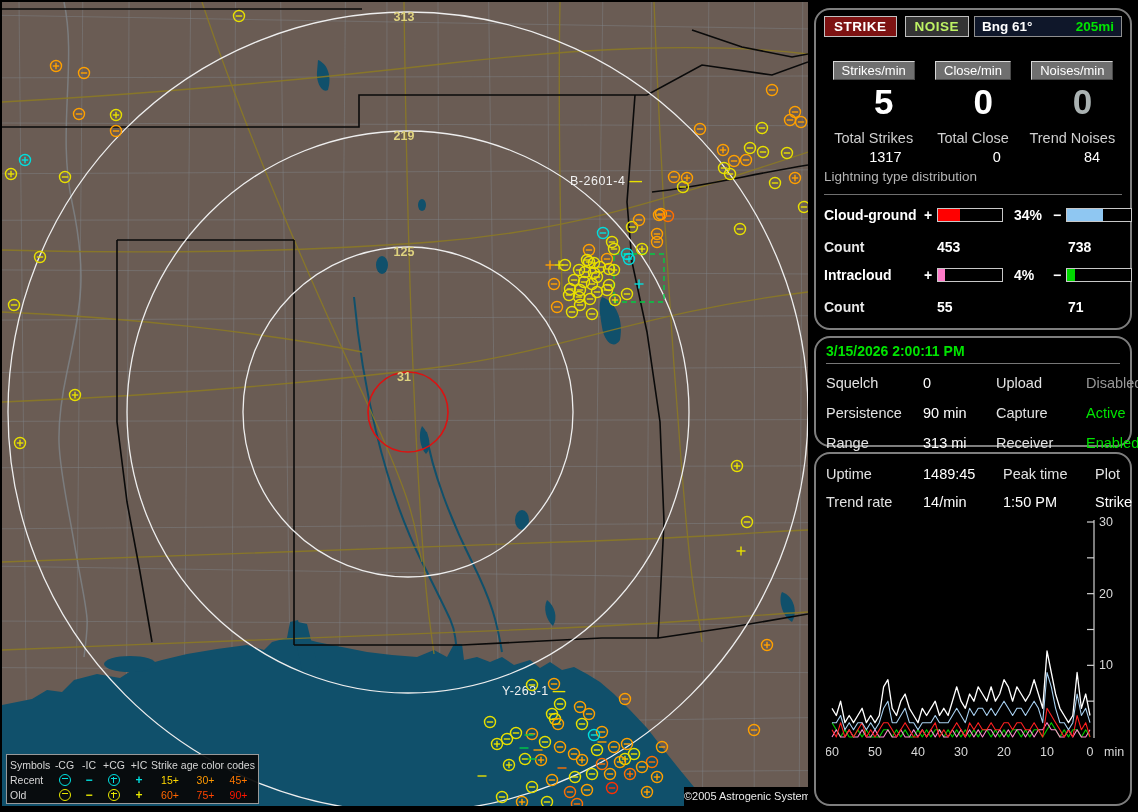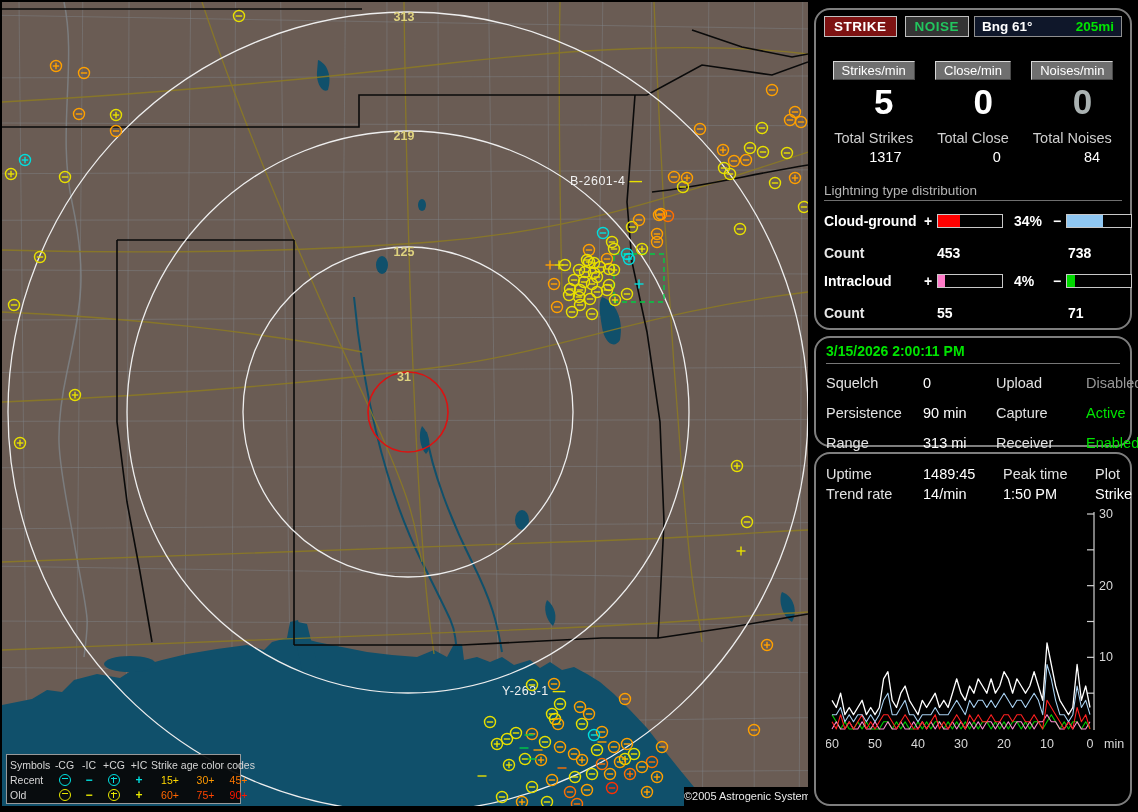--- a/index.html
+++ b/index.html
@@ -1,67 +1,67 @@
 <!DOCTYPE html>
 <html style="--green: #00e400;"><head>
 <meta charset="utf-8">
 <style>
   html,body{margin:0;padding:0;background:#000;}
   body{width:1138px;height:812px;position:relative;overflow:hidden;
        font-family:"Liberation Sans","DejaVu Sans",sans-serif;color:#fff;}
   
   #map{position:absolute;left:2px;top:2px;width:806px;height:804px;background:#6a5c54;overflow:hidden;}
   #map svg{position:absolute;left:0;top:0;}
-  #legend{position:absolute;left:4px;top:752px;width:235px;height:50px;background:rgba(8,8,8,.93);
+  #legend{position:absolute;left:4px;top:752px;width:253px;height:50px;background:rgba(8,8,8,.93);
           border:1px solid #999;box-sizing:border-box;font-size:10.5px;color:#d6d6d6;padding:2px 3px;}
   .lg-row{display:grid;grid-template-columns:42px 25px 24px 26px 24px 38px 33px 33px;align-items:center;height:15px;}
   .lg-row .ctr{text-align:center;}
   .age-title{grid-column:6 / span 3;text-align:center;white-space:nowrap;}
   .sym{position:relative;display:inline-block;width:10px;height:10px;border:1px solid currentColor;border-radius:50%;vertical-align:-2px;}
   .sym::before{content:"";position:absolute;left:2px;right:2px;top:3.6px;height:1.4px;background:currentColor;}
   .sym.plus::after{content:"";position:absolute;top:2px;bottom:2px;left:3.8px;width:1.4px;background:currentColor;}
   .tsym{font-weight:bold;font-size:12px;line-height:10px;}
   #copyright{position:absolute;left:682px;top:785px;width:126px;height:19px;background:#000;color:#eaeaea;
              font-size:11px;line-height:19px;text-align:center;white-space:nowrap;}
   
   .panel{position:absolute;background:#000;border:2px solid #7e7e7e;border-radius:16px;box-sizing:border-box;}
   #panel1{left:814px;top:8px;width:318px;height:322px;padding:6px 8px;}
   #panel2{left:814px;top:336px;width:318px;height:111px;padding:5px 10px;}
   #panel3{left:814px;top:452px;width:318px;height:354px;padding:6px 10px;}
   .toprow{display:flex;align-items:center;}
   .btn{font-size:13.5px;font-weight:bold;padding:2px 9px;border:1px solid #c0c0c0;letter-spacing:.5px;}
   #strike-btn{background:#7d1212;color:#fff;}
-  #noise-btn{background:#343434;color:#22c55e;margin-left:8px;}
+  #noise-btn{background:#343434;color:#bef264;margin-left:8px;}
   #bng-box{margin-left:auto;background:#0f172a;border:1px solid #8f8f8f;display:flex;justify-content:space-between;
            align-items:center;width:132px;padding:2px 7px;font-size:13.5px;font-weight:bold;}
   #bng-dist{color:var(--green);}
   .cnt-grid{display:grid;grid-template-columns:1fr 1fr 1fr;text-align:center;margin-top:24px;}
   .rate-btn{display:inline-block;font-size:13px;color:#fff;background:#6f6f6f;padding:1px 8px;
             border:1px solid;border-color:#d8d8d8 #4a4a4a #4a4a4a #d8d8d8;}
   .num{font-size:35px;font-weight:bold;text-align:right;padding-right:30%;line-height:1.15;margin-top:2px;}
   .num.dim{color:#aab2b2;}
   .tlabel{font-size:14.5px;color:#cfcfcf;margin-top:8px;}
   .tval{font-size:14.5px;color:#fff;text-align:right;padding-right:22%;margin-top:3px;}
-  .dist-title{font-size:13.5px;color:#b4b4b4;border-bottom:1px solid #6f6f6f;padding-bottom:2px;margin-top:18px;}
+  .dist-title{font-size:13.5px;color:#b4b4b4;border-bottom:1px solid #6f6f6f;padding-bottom:10px;margin-top:4px;}
   .dist-row{display:grid;grid-template-columns:100px 13px 72px 44px 13px 72px 40px;align-items:center;margin-top:12px;font-size:14px;}
   .dist-row .dlabel{font-weight:bold;}
   .sign{font-weight:bold;text-align:left;}
   .bar{width:64px;height:12px;background:#000;border:1px solid #c8c8c8;}
   .bar > div{height:100%;}
   .pct{font-weight:bold;padding-left:5px;}
   .cnt-row{display:grid;grid-template-columns:113px 131px 1fr;font-size:14px;margin-top:16px;}
   .cnt-row span{font-weight:bold;}
   .cnt-row .clabel{font-weight:bold;color:#e8e8e8;}
   
   #datetime{color:var(--green);font-size:14px;font-weight:bold;border-bottom:1px solid #777;padding-bottom:4px;}
   .status-grid{display:grid;grid-template-columns:97px 73px 90px 1fr;row-gap:14px;font-size:14.5px;margin-top:11px;}
   .lab{color:#e2e2e2;} .val{color:#fff;}
   .state-on{color:var(--green);} .state-off{color:#989898;}
   
-  .session-grid{display:grid;grid-template-columns:97px 80px 92px 1fr;row-gap:4px;font-size:14.5px;margin-top:6px;}
+  .session-grid{display:grid;grid-template-columns:97px 80px 92px 1fr;row-gap:12px;font-size:14.5px;margin-top:6px;}
   .trend-row{display:grid;grid-template-columns:97px 1fr;font-size:14.5px;margin-top:14px;}
   #trend-chart{margin-top:4px;}
 </style>
 </head>
 <body>
 
 <div id="map">
   <svg id="map-svg" width="806" height="804" viewBox="0 0 806 804">
     <rect x="0" y="0" width="806" height="804" fill="#6a5c54"></rect>
     <g id="g-counties">
@@ -800,21 +800,21 @@
     </div>
     <div>
       <span class="rate-btn">Close/min</span>
       <div class="num">0</div>
       <div class="tlabel">Total Close</div>
       <div class="tval">0</div>
     </div>
     <div>
       <span class="rate-btn">Noises/min</span>
       <div class="num dim">0</div>
-      <div class="tlabel">Total Noises</div>
+      <div class="tlabel">Trend Noises</div>
       <div class="tval">84</div>
     </div>
   </div>
   <div class="dist-title">Lightning type distribution</div>
   <div class="dist-row">
     <span class="dlabel">Cloud-ground</span>
     <span class="sign">+</span>
     <span class="bar">
         <div style="background: rgb(255, 0, 0); width: 34%;"></div>
       </span>

